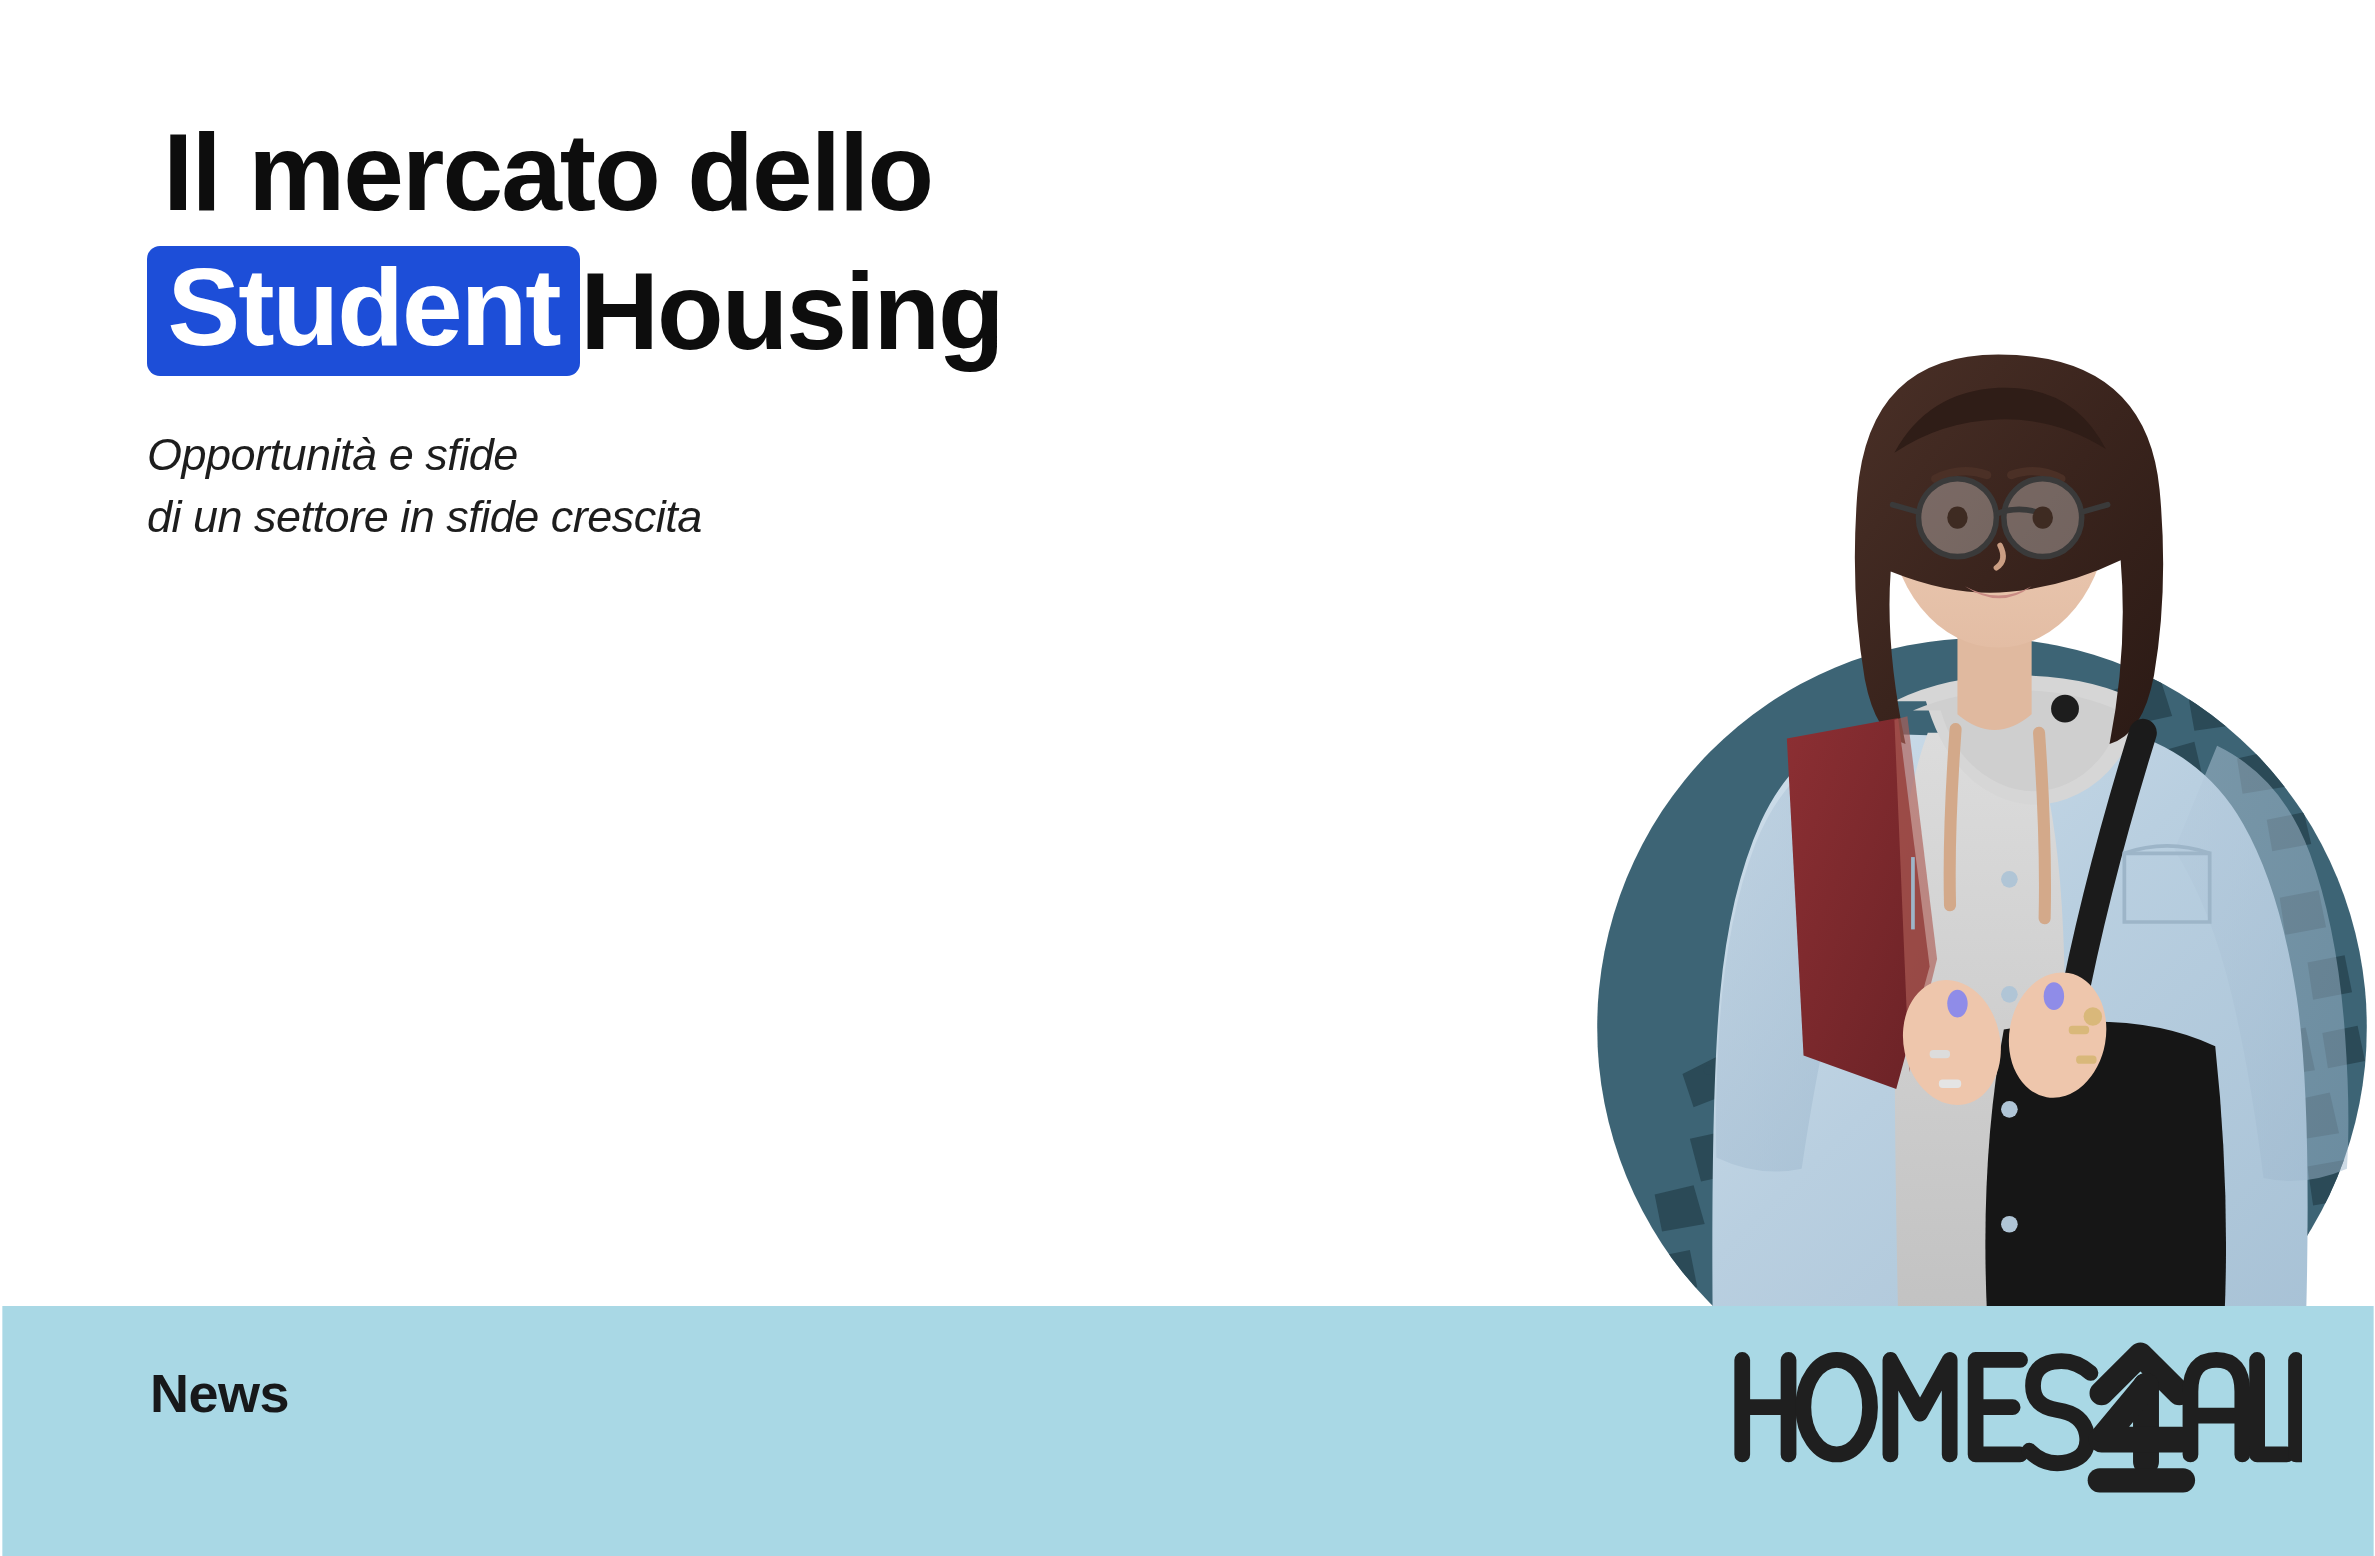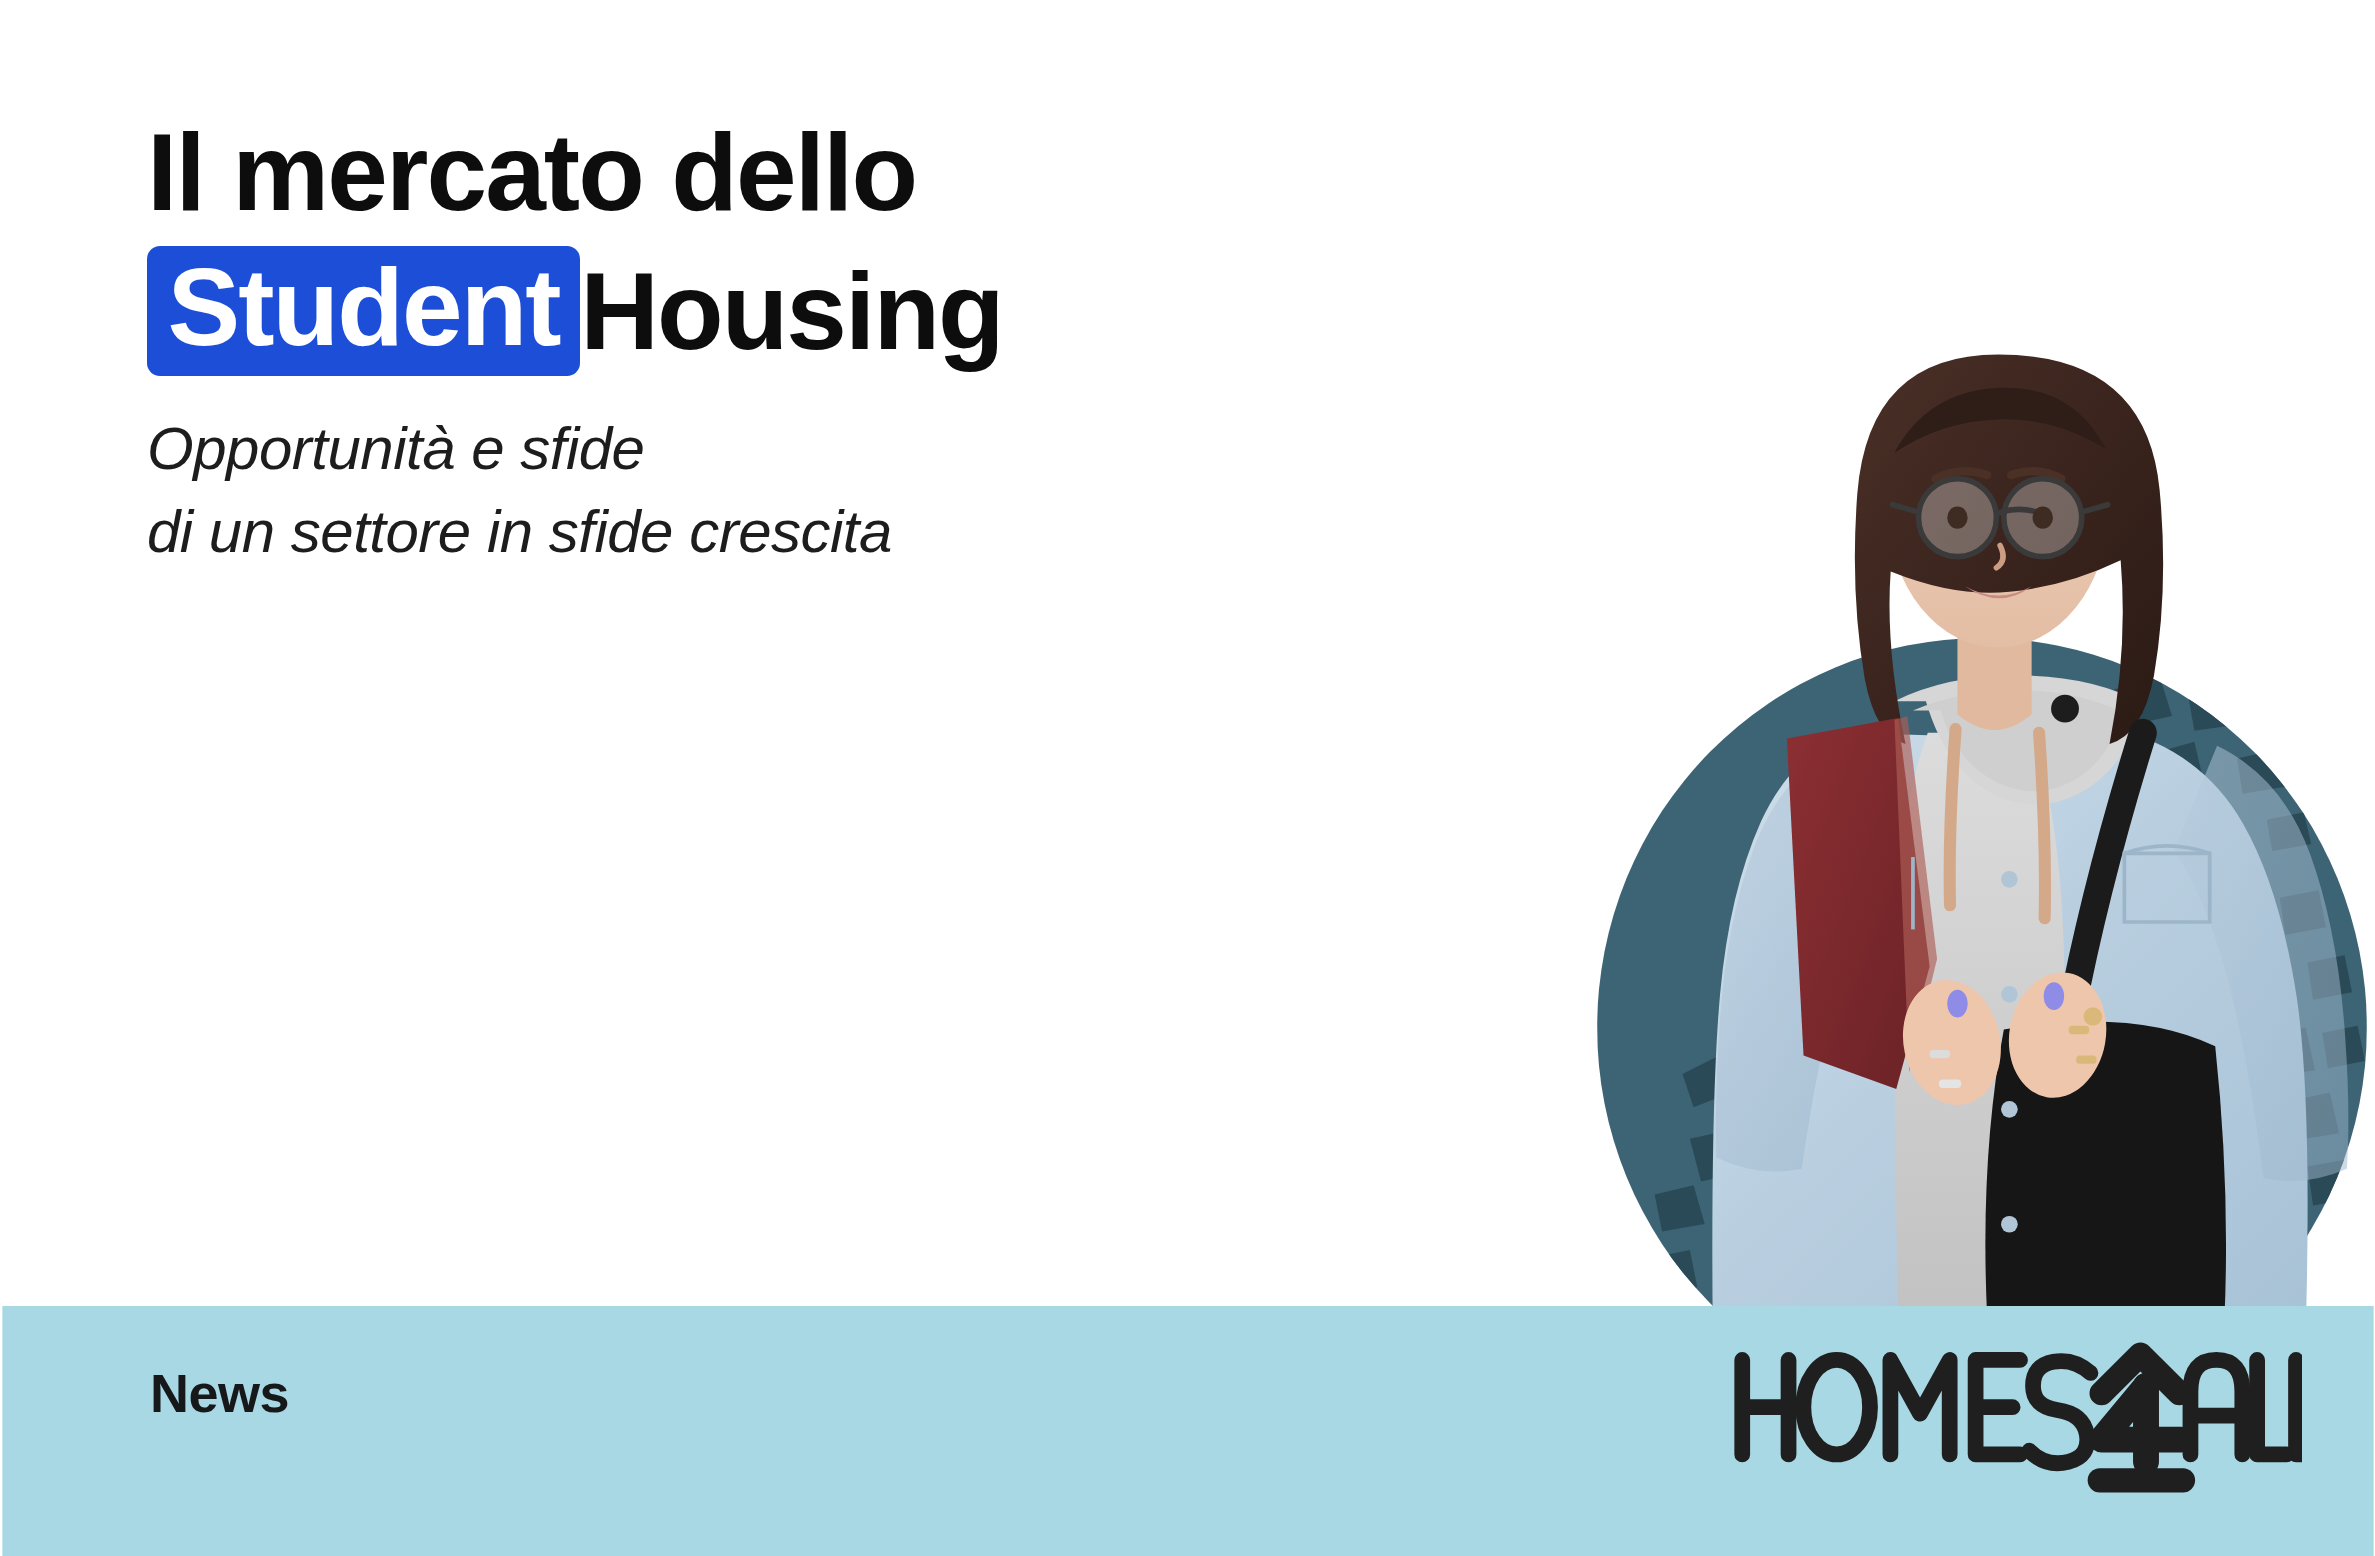--- a/index.html
+++ b/index.html
@@ -27,21 +27,21 @@
 
   .headline {
     font-size:109px;
     font-weight:800;
     letter-spacing:-1.9px;
     line-height:1.12;
     color:#0d0d0d;
     white-space:nowrap;
   }
 
-  .headline-line1 { display:block; }
+  .headline-line1 { display:block;margin-left:16px; }
 
   .headline-line2 {
     display:flex;
     align-items:center;
     margin-top:13px;
     white-space:nowrap;
   }
 
   .pill {
     display:inline-block;
@@ -50,22 +50,22 @@
     border-radius:13px;
     padding:5.6px 20.4px 13px 20.4px;
     line-height:1.02;
   }
 
   .headline-rest {
     color:#0d0d0d;
   }
 
   .subtitle {
-    margin-top:32px;
-    font-size:60px;
+    margin-top:48px;
+    font-size:45px;
     font-style:italic;
     font-weight:300;
     line-height:1.38;
     color:#1d1d1d;
     letter-spacing:-0.5px;
     white-space:nowrap;
   }
   .subtitle span { display:block; }
 
   

